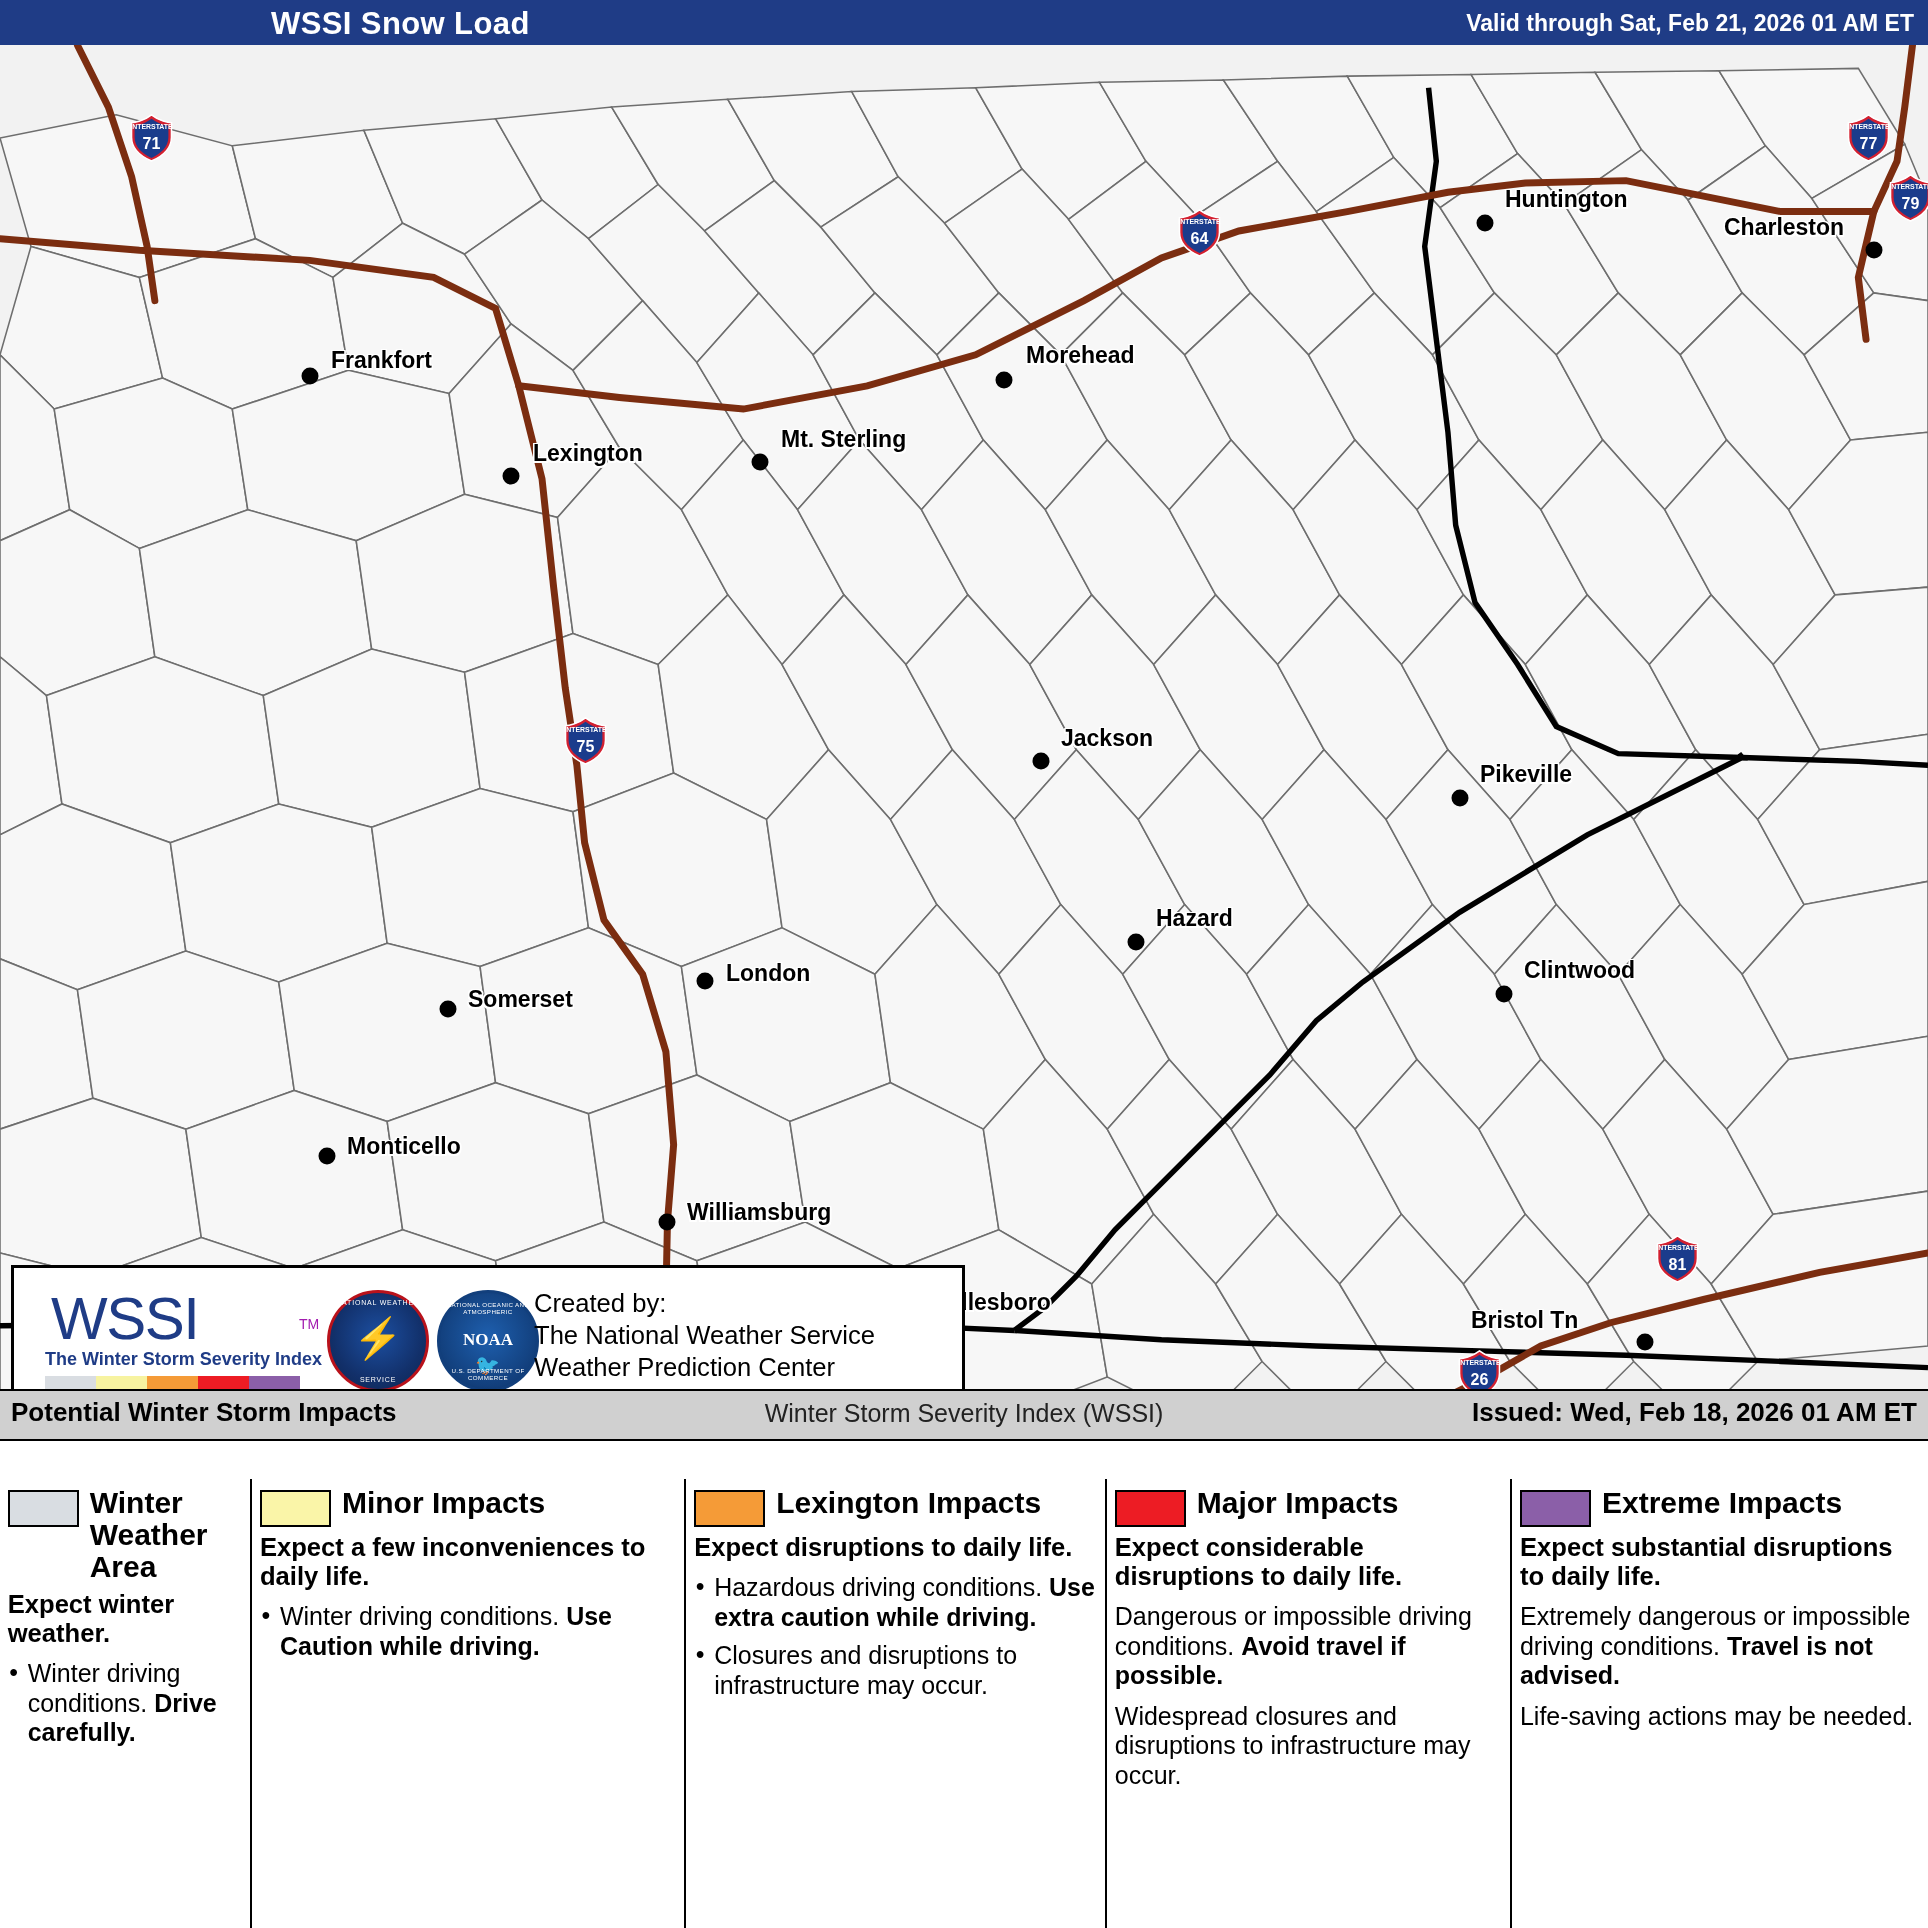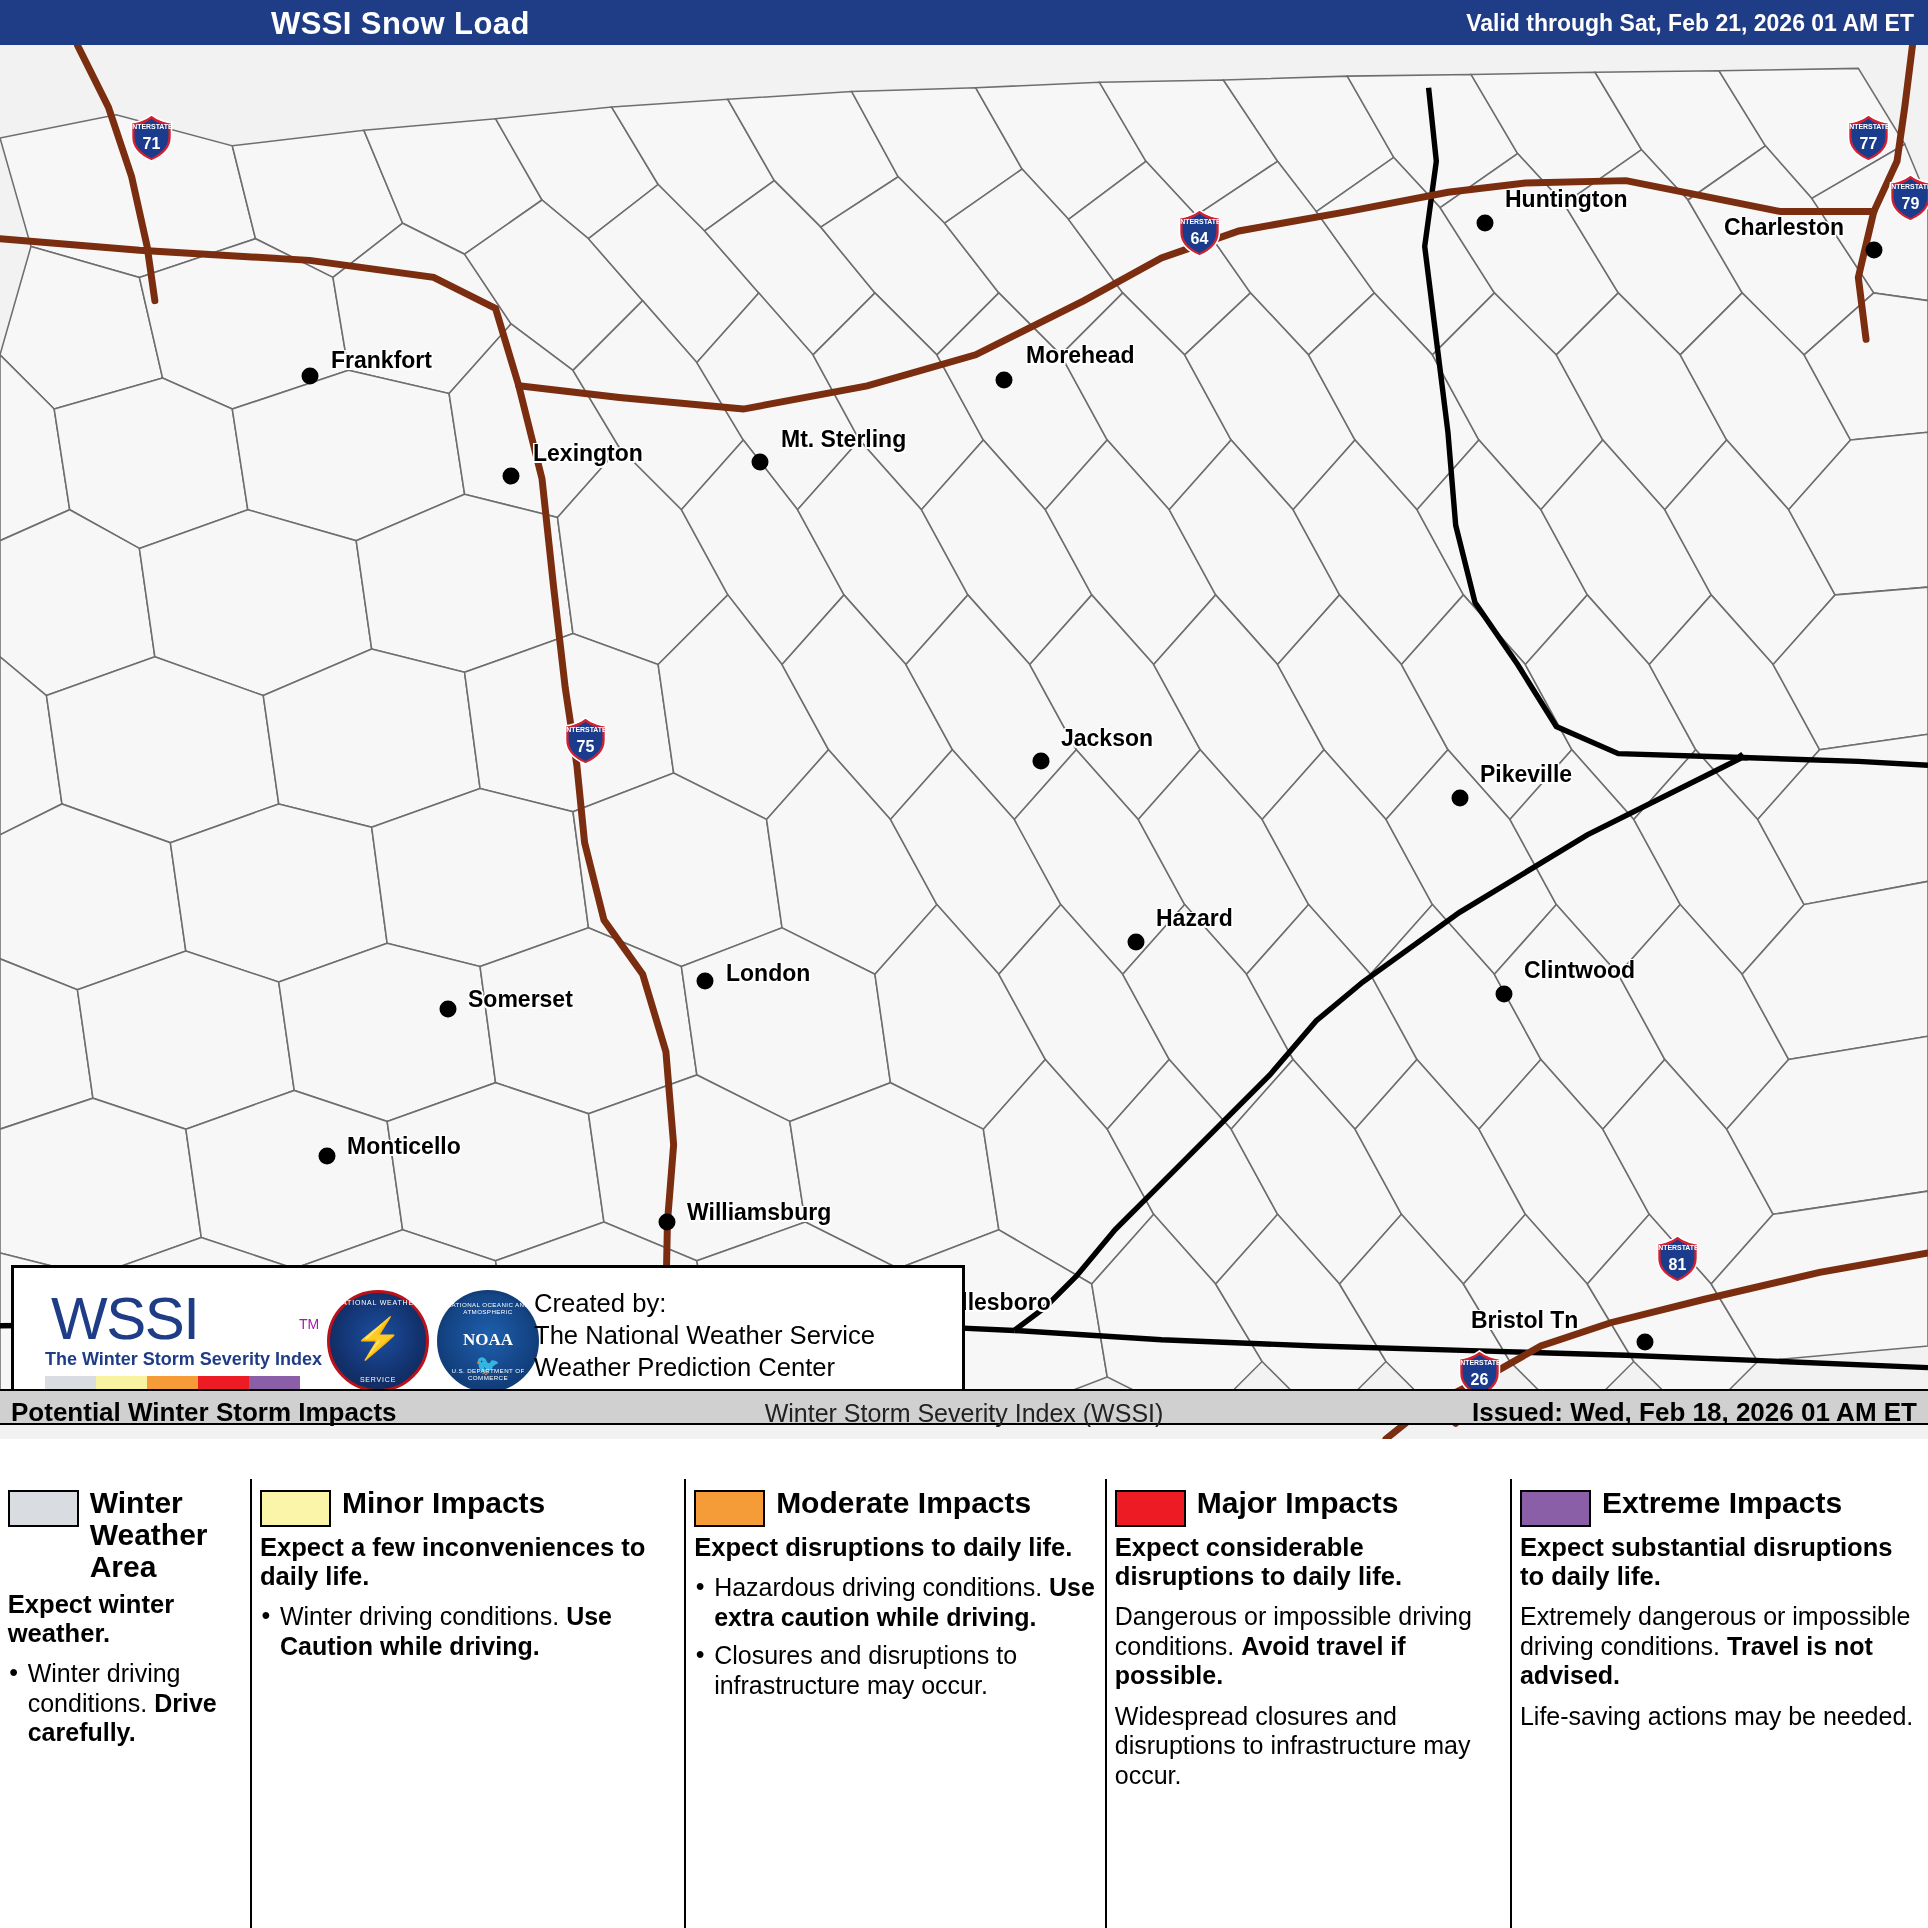--- a/index.html
+++ b/index.html
@@ -209,21 +209,21 @@
     font-size: 20px;
     color: #ffffff;
   }
 
   
   #status-bar {
     position: absolute;
     left: 0;
     top: 1389px;
     width: 1928px;
-    height: 36px;
+    height: 52px;
     background: #d0d0d0;
     border-top: 2.3px solid #000;
     border-bottom: 2.3px solid #000;
     box-sizing: border-box;
   }
   #status-bar .left {
     position: absolute;
     left: 11px; top: 6.2px;
     font-size: 26px;
     font-weight: bold;
@@ -650,21 +650,21 @@
     </div>
     <div class="legend-sub">Expect a few inconveniences to daily life.</div>
     <div class="legend-body">
       <div class="bullet-item"><span>Winter driving conditions. </span><span class="b">Use Caution while driving.</span></div>
     </div>
   </div>
 
   <div class="legend-col c2">
     <div class="legend-head">
       <div class="legend-swatch" style="background:#f59b37"></div>
-      <div class="legend-title">Moderate Impacts</div>
+      <div class="legend-title">Lexington Impacts</div>
     </div>
     <div class="legend-sub">Expect disruptions to daily life.</div>
     <div class="legend-body">
       <div class="bullet-item"><span>Hazardous driving conditions. </span><span class="b">Use extra caution while driving.</span></div>
       <div class="bullet-item"><span>Closures and disruptions to infrastructure may occur.</span></div>
     </div>
   </div>
 
   <div class="legend-col c3">
     <div class="legend-head">

